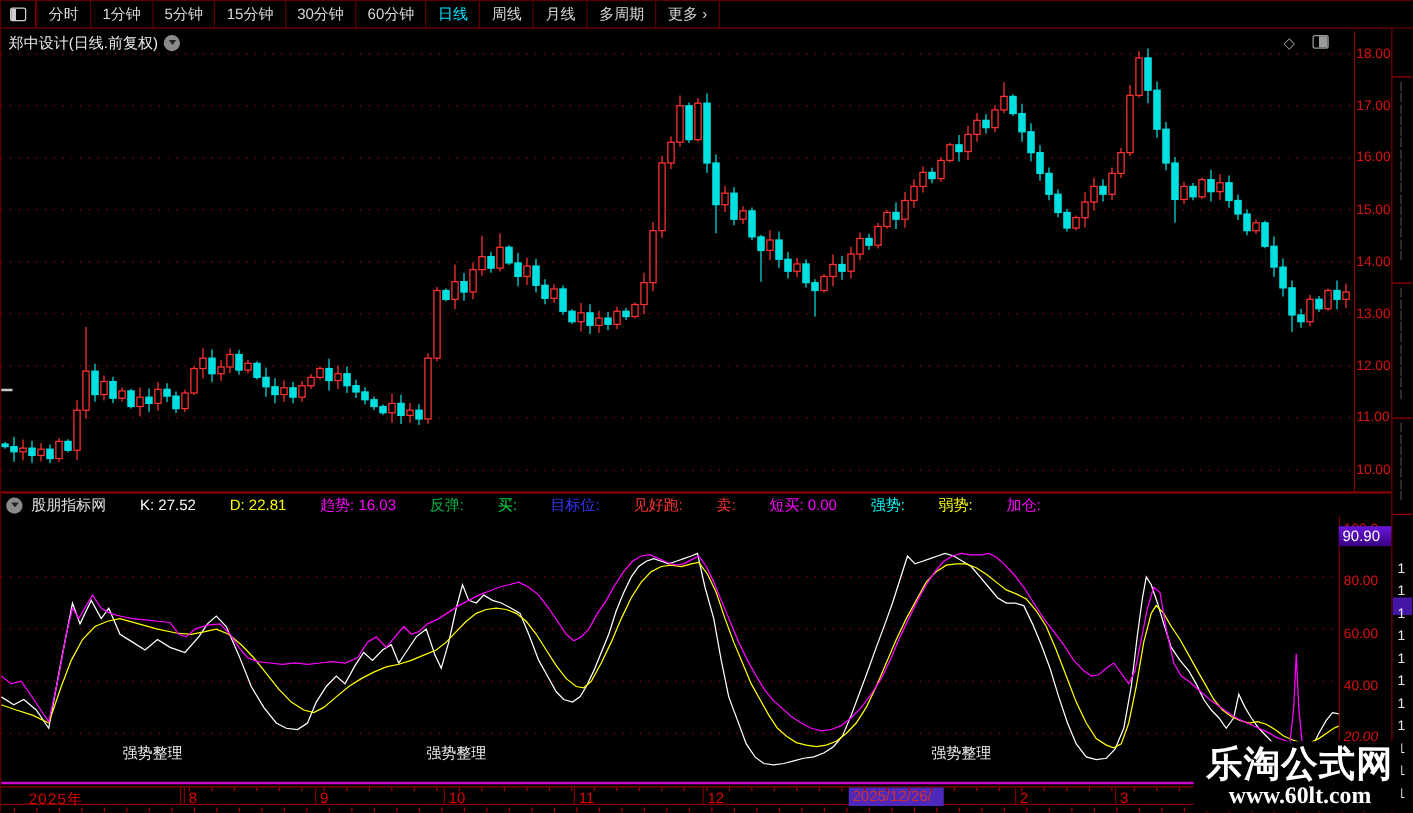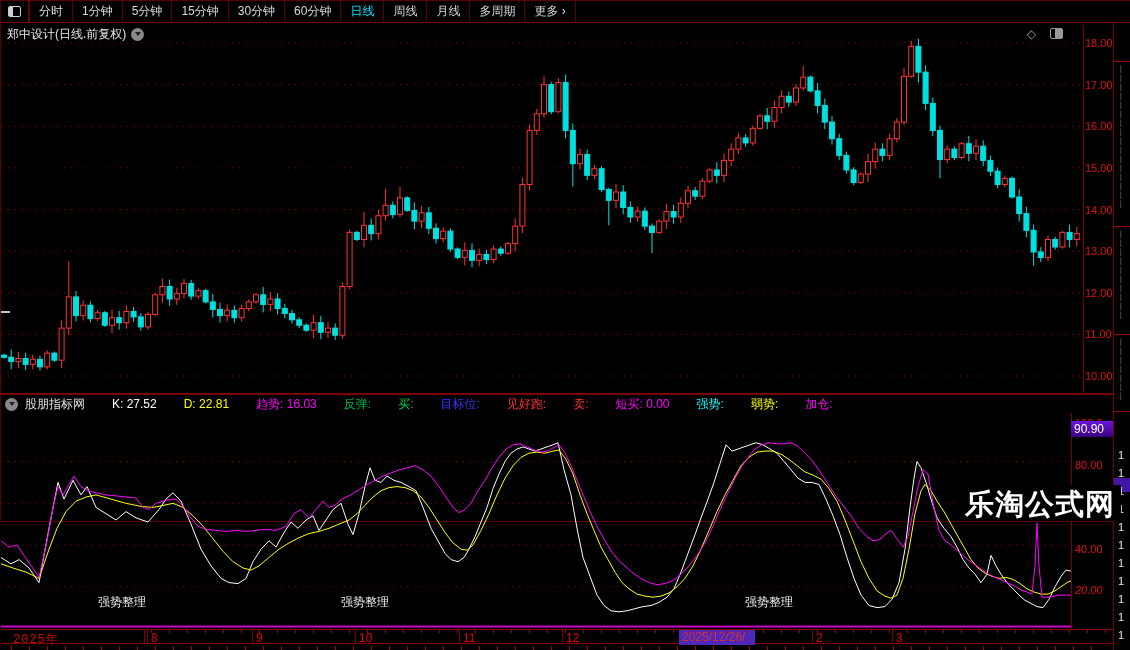--- a/index.html
+++ b/index.html
@@ -1,18 +1,18 @@
 <!DOCTYPE html>
 <html><head>
 <meta charset="utf-8">
 <style>
   * { margin:0; padding:0; box-sizing:border-box; }
   html,body { width:1130px; height:650px; background:#000; overflow:hidden;
               font-family:"Liberation Sans", sans-serif; }
-  #app { position:relative; width:1130px; height:522px; background:#000;
+  #app { position:relative; width:1130px; height:650px; background:#000;
          border:1px solid #5a0000; }
 
   
   #toolbar { position:absolute; left:0; top:0; width:1130px; height:22px;
              background:#000; border-bottom:1px solid #7a0000; display:flex; }
   .tb-group { display:flex; height:100%; }
   .tb-cell { color:#d8d8d8; font-size:12px; line-height:21px; padding:0 9px;
              border-right:1px solid #5a0000; cursor:default; white-space:nowrap; }
   .tb-cell.first { border-left:1px solid #5a0000; }
   .tb-cell.active { color:#00e5ff; }
@@ -56,21 +56,21 @@
   #ind-header .nm { color:#e0e0e0; }
   #ind-header span.item { letter-spacing:0;margin-left:20px; }
 
   #ind-svg { position:absolute; left:0; top:412px; }
 
   .annot { position:absolute; color:#efefef; font-size:12px; z-index:4;margin-top:36px; }
 
   
   #date-axis { position:absolute; left:0; top:628px; width:1112px; height:15px;
                border-top:1px solid #8a0000; border-bottom:1px solid #8a0000; background:#000; }
-  #year-cell { position:absolute; left:12px; top:1px; color:#e00000; font-size:12px; letter-spacing:1px;font-family:Liberation Mono, monospace;}
+  #year-cell { position:absolute; left:22px; top:1px; color:#e00000; font-size:12px; letter-spacing:1px;}
   #year-sep  { position:absolute; left:143px; top:0; width:1px; height:100%; background:#8a0000; }
   .month-label { position:absolute; top:1px; color:#e00000; font-size:12px; }
   .month-sep { position:absolute; top:0; width:1px; height:100%; background:#7a0000; }
   .dax-tick { position:absolute; top:0; width:1px; height:3px; background:#aa0000; }
   #date-highlight { position:absolute; top:0; height:15px; background:#4d28bb; color:#d23030;
                     font-size:12px; line-height:15px; padding:0 3px; }
   #bottom-strip { position:absolute; left:0; top:644px; width:1112px; height:6px; background:#000; }
   .bts-tick { position:absolute; top:1px; width:1px; height:4px; background:#aa0000; }
 
   
@@ -645,18 +645,19 @@
       <div class="strip-one" style="top: 516px;">1</div>
       <div class="strip-one" style="top: 534px;">1</div>
       <div class="strip-one" style="top: 552px;">1</div>
       <div class="strip-one" style="top: 570px;">1</div>
       <div class="strip-one" style="top: 588px;">1</div>
       <div class="strip-one" style="top: 606px;">1</div>
     </div>
 
   <div id="watermark">
     <div id="wm1">乐淘公式网</div>
+    <div id="wm2">www.60lt.com</div>
   </div>
 
 <div class="annot" style="left: 97px; top: 557px;">强势整理</div>
     <div class="annot" style="left: 340px; top: 557px;">强势整理</div>
     <div class="annot" style="left: 744px; top: 557px;">强势整理</div>
   </div>
 
 </body></html>

